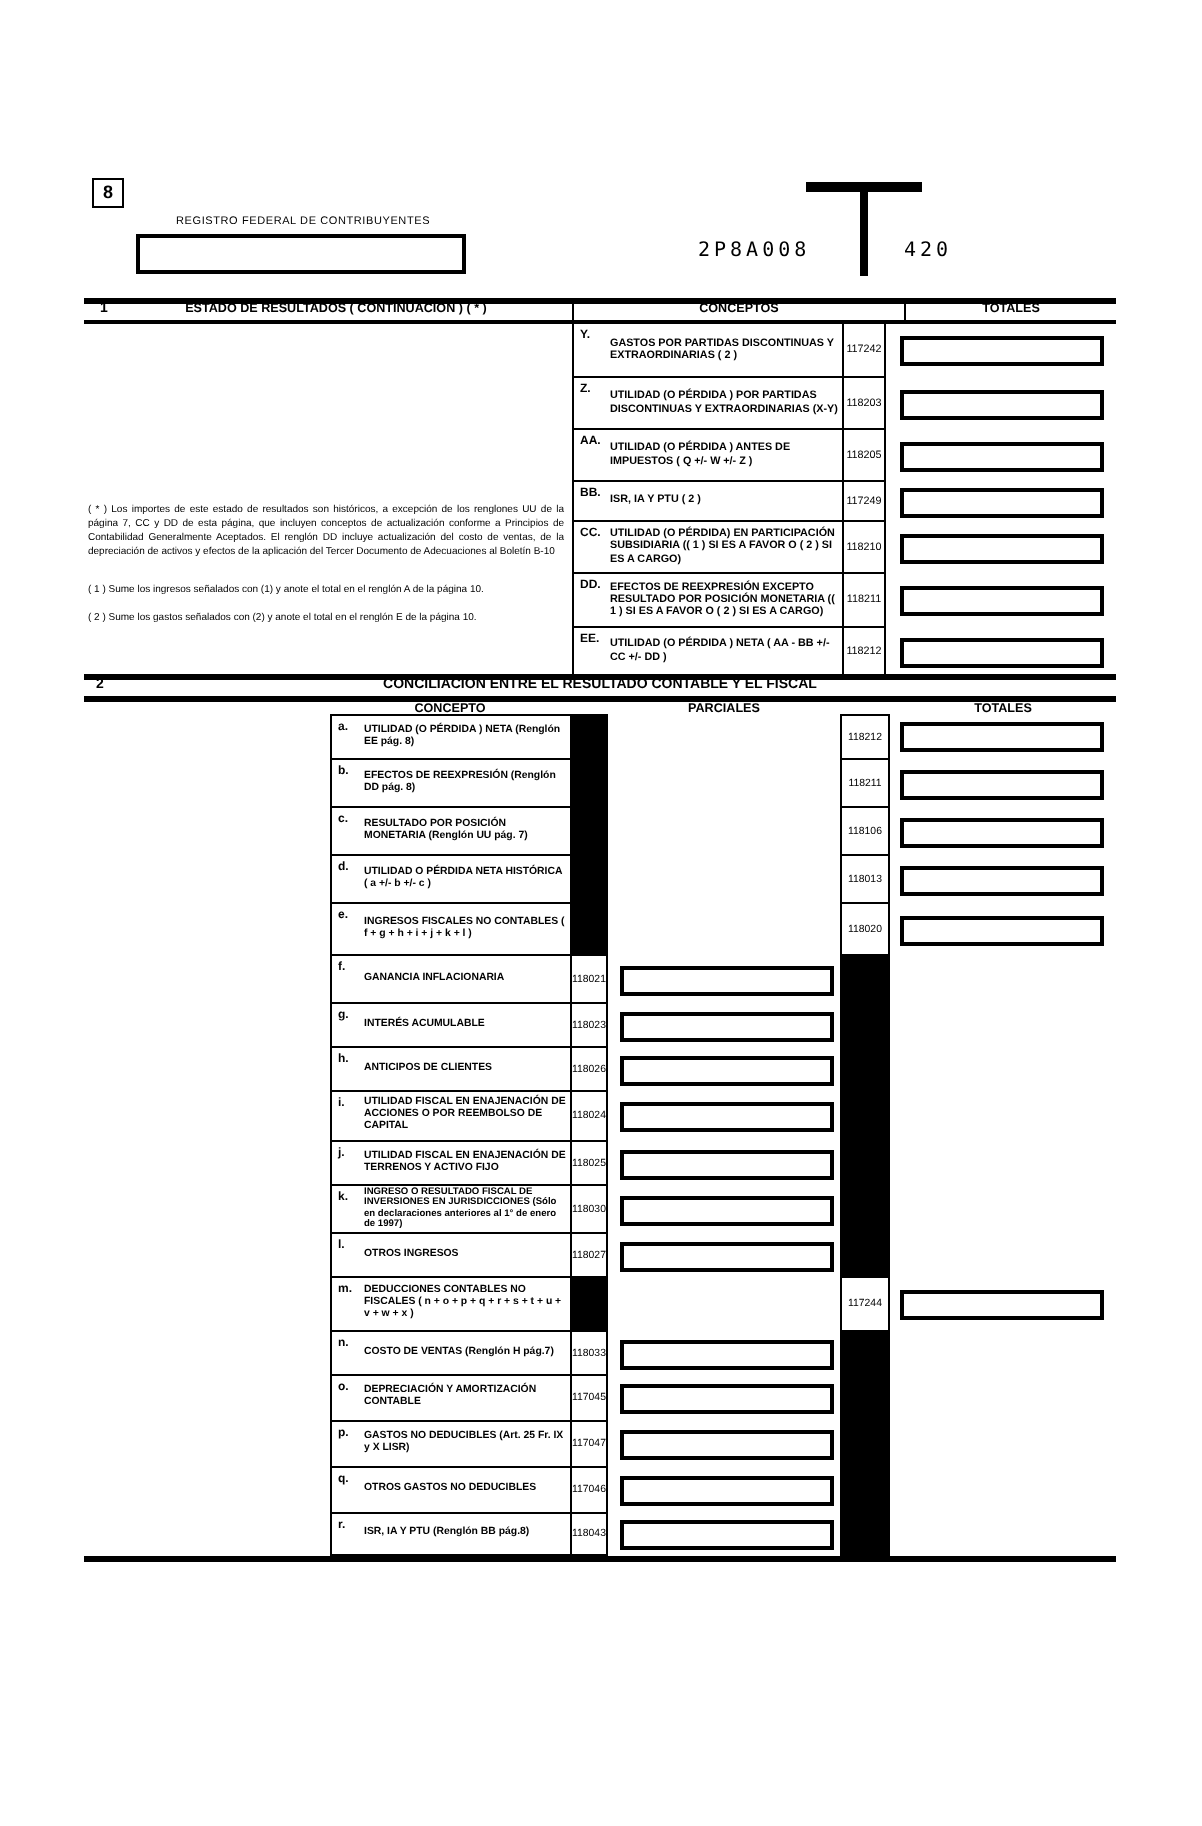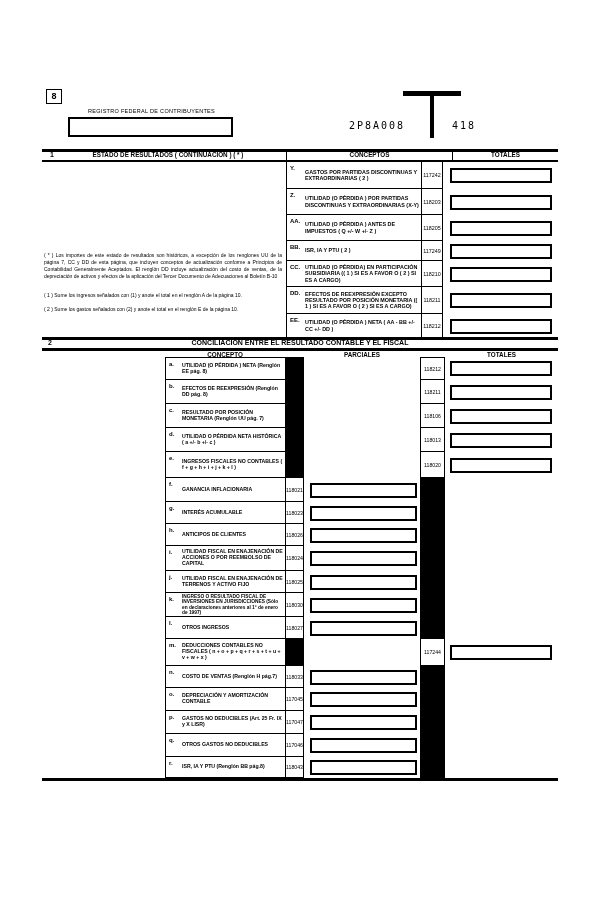--- a/index.html
+++ b/index.html
@@ -46,21 +46,21 @@
 </style>
 </head>
 <body>
 
 <div class="abs box8">8</div>
 <div class="abs rfclabel">REGISTRO FEDERAL DE CONTRIBUYENTES</div>
 <div class="abs rfcbox"></div>
 <div class="abs tbar-h"></div>
 <div class="abs tbar-v"></div>
 <div class="abs ocr" style="left:349px">2P8A008</div>
-<div class="abs ocr" style="left:452px">418</div>
+<div class="abs ocr" style="left:452px">420</div>
 
 <div class="bar" style="top:149px;height:3px"></div>
 <div class="abs h-num" style="left:50px;top:151px">1</div>
 <div class="abs h-txt" style="left:60px;top:151px;width:216px">
   <span>ESTADO DE RESULTADOS ( CONTINUACIÓN )</span>
   <span>( * )</span>
 </div>
 <div class="abs h-txt" style="left:286px;top:151px;width:166px;border-left:1px solid #000;height:10px">CONCEPTOS</div>
 <div class="abs h-txt" style="left:452px;top:151px;width:106px;border-left:1px solid #000;height:10px">TOTALES</div>
 <div class="bar" style="top:160px;height:2px"></div>

